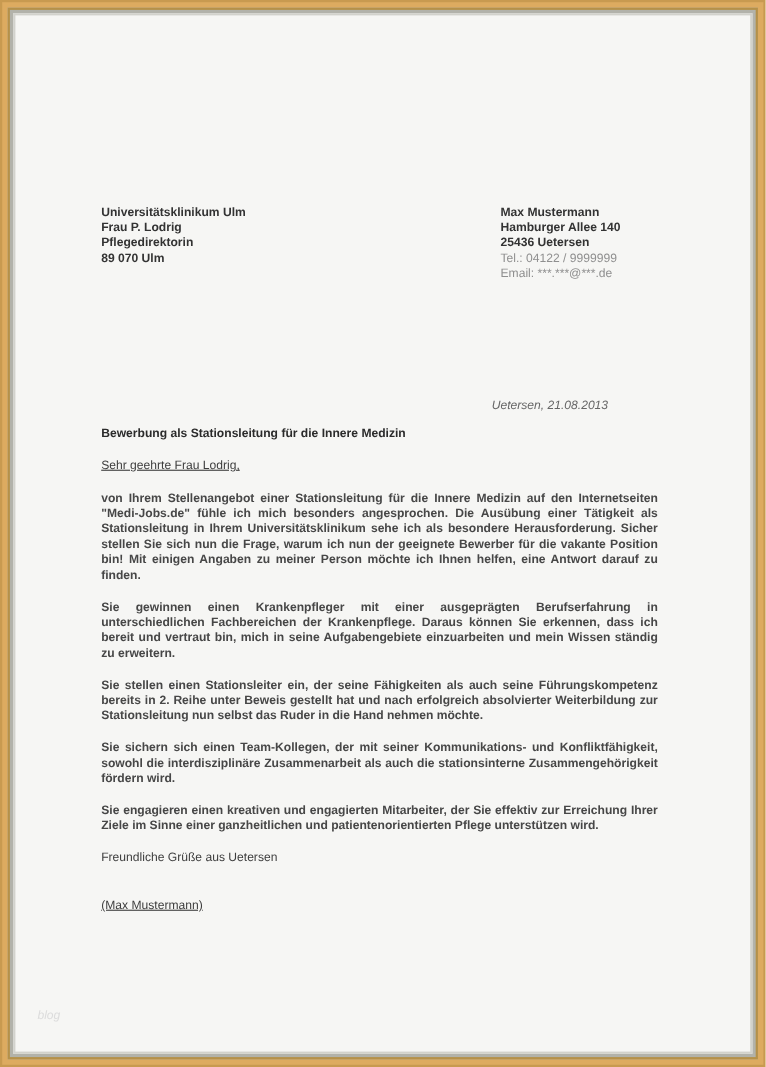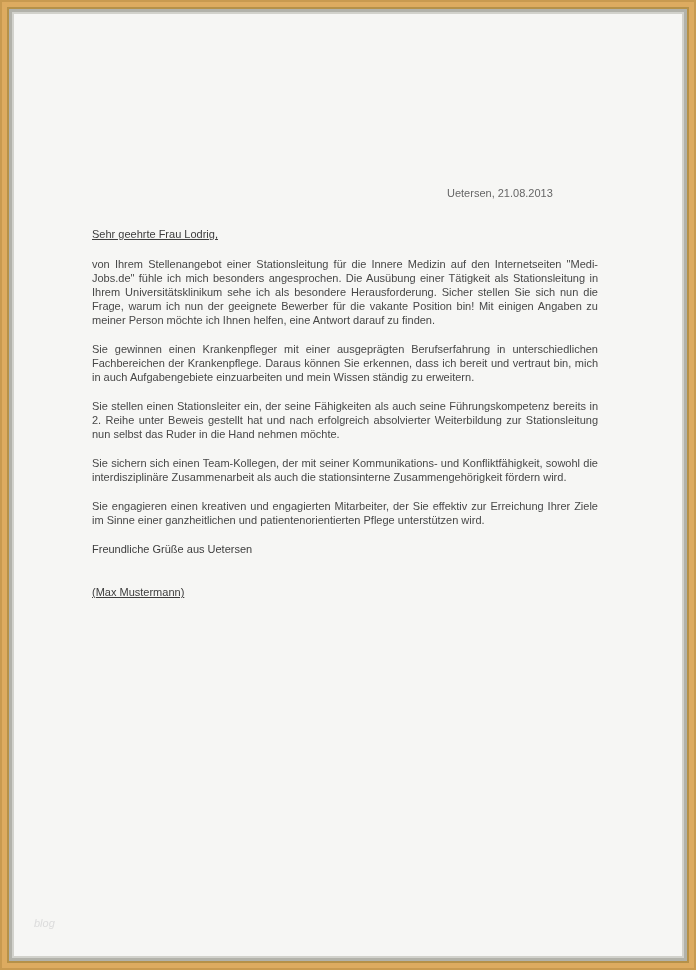--- a/index.html
+++ b/index.html
@@ -35,52 +35,66 @@
     position:absolute;
     top:0;left:0;right:0;
     padding:172px 72px 0 78px;
   }
   .pre{white-space:pre-line;}
   .addresses{position:relative;height:70px;margin-bottom:106px;}
   .addr-left{position:absolute;left:0;top:0;font-weight:bold;color:#333;}
   .addr-right{position:absolute;left:363px;top:0;}
   .addr-right .names{font-weight:bold;color:#333;}
   .addr-right .contact{color:#8f8f8f;}
-  .date-row{margin:0 0 27px 355px;color:#666;}
+  .date-row{margin:0 0 11px 355px;color:#666;font-style:italic;}
   .subject{font-weight:bold;color:#2b2b2b;margin:0 0 15px 0;}
   .salutation{margin:0 0 16px 0;text-decoration:underline;}
-  .body-par{margin:0 12px 15px 0;text-align:justify;color:#474747;}
+  .body-par{margin:0 12px 15px 0;text-align:justify;color:#474747;font-weight:bold;}
   .closing{margin:0 0 29px 0;}
   .signature{margin:0;text-decoration:underline;}
   .watermark{
     position:absolute;
     left:20px;bottom:26px;
     color:#dcdcdc;
     font-size:11px;
     font-style:italic;
   }
 </style>
 </head>
 <body>
 
 <div class="frame-outer">
   <div class="frame-gold-inner">
     <div class="frame-gray">
       <div class="page">
 
         <div class="content">
 
+          <div class="addresses">
+            <div class="addr-left pre">Universitätsklinikum Ulm
+Frau P. Lodrig
+Pflegedirektorin
+89 070 Ulm</div>
+            <div class="addr-right">
+              <div class="names pre">Max Mustermann
+Hamburger Allee 140
+25436 Uetersen</div>
+              <div class="contact pre">Tel.: 04122 / 9999999
+Email: ***.***@***.de</div>
+            </div>
+          </div>
 
           <div class="date-row">Uetersen, 21.08.2013</div>
 
+          <div class="subject">Bewerbung als Stationsleitung für die Innere Medizin</div>
 
           <div class="salutation">Sehr geehrte Frau Lodrig,</div>
 
           <p class="body-par">von Ihrem Stellenangebot einer Stationsleitung für die Innere Medizin auf den Internetseiten "Medi-Jobs.de" fühle ich mich besonders angesprochen. Die Ausübung einer Tätigkeit als Stationsleitung in Ihrem Universitätsklinikum sehe ich als besondere Herausforderung. Sicher stellen Sie sich nun die Frage, warum ich nun der geeignete Bewerber für die vakante Position bin! Mit einigen Angaben zu meiner Person möchte ich Ihnen helfen, eine Antwort darauf zu finden.</p>
-          <p class="body-par">Sie gewinnen einen Krankenpfleger mit einer ausgeprägten Berufserfahrung in unterschiedlichen Fachbereichen der Krankenpflege. Daraus können Sie erkennen, dass ich bereit und vertraut bin, mich in auch Aufgabengebiete einzuarbeiten und mein Wissen ständig zu erweitern.</p>
+          <p class="body-par">Sie gewinnen einen Krankenpfleger mit einer ausgeprägten Berufserfahrung in unterschiedlichen Fachbereichen der Krankenpflege. Daraus können Sie erkennen, dass ich bereit und vertraut bin, mich in seine Aufgabengebiete einzuarbeiten und mein Wissen ständig zu erweitern.</p>
           <p class="body-par">Sie stellen einen Stationsleiter ein, der seine Fähigkeiten als auch seine Führungskompetenz bereits in 2. Reihe unter Beweis gestellt hat und nach erfolgreich absolvierter Weiterbildung zur Stationsleitung nun selbst das Ruder in die Hand nehmen möchte.</p>
           <p class="body-par">Sie sichern sich einen Team-Kollegen, der mit seiner Kommunikations- und Konfliktfähigkeit, sowohl die interdisziplinäre Zusammenarbeit als auch die stationsinterne Zusammengehörigkeit fördern wird.</p>
           <p class="body-par">Sie engagieren einen kreativen und engagierten Mitarbeiter, der Sie effektiv zur Erreichung Ihrer Ziele im Sinne einer ganzheitlichen und patientenorientierten Pflege unterstützen wird.</p>
 
           <div class="closing">Freundliche Grüße aus Uetersen</div>
 
           <div class="signature">(Max Mustermann)</div>
         </div>
 
         <div class="watermark">blog</div>

